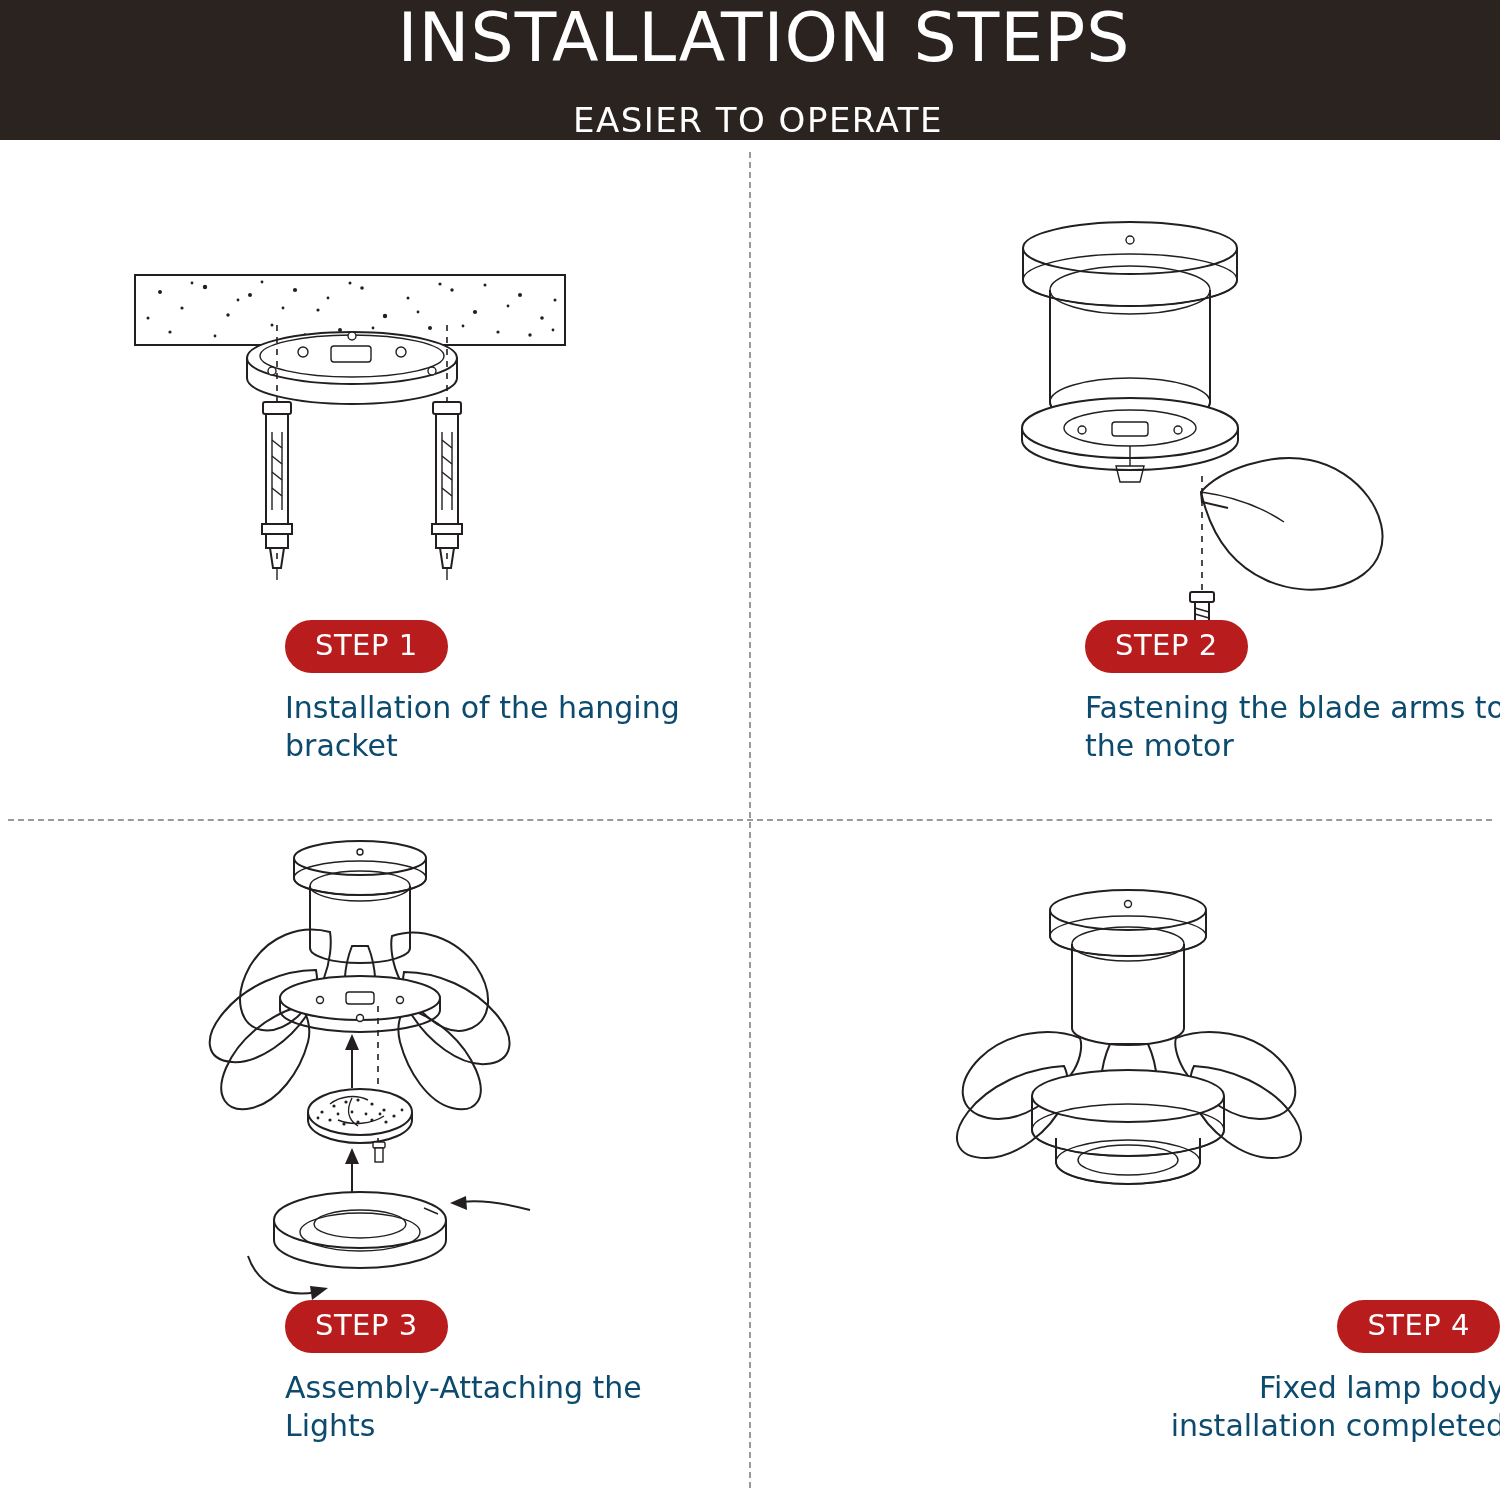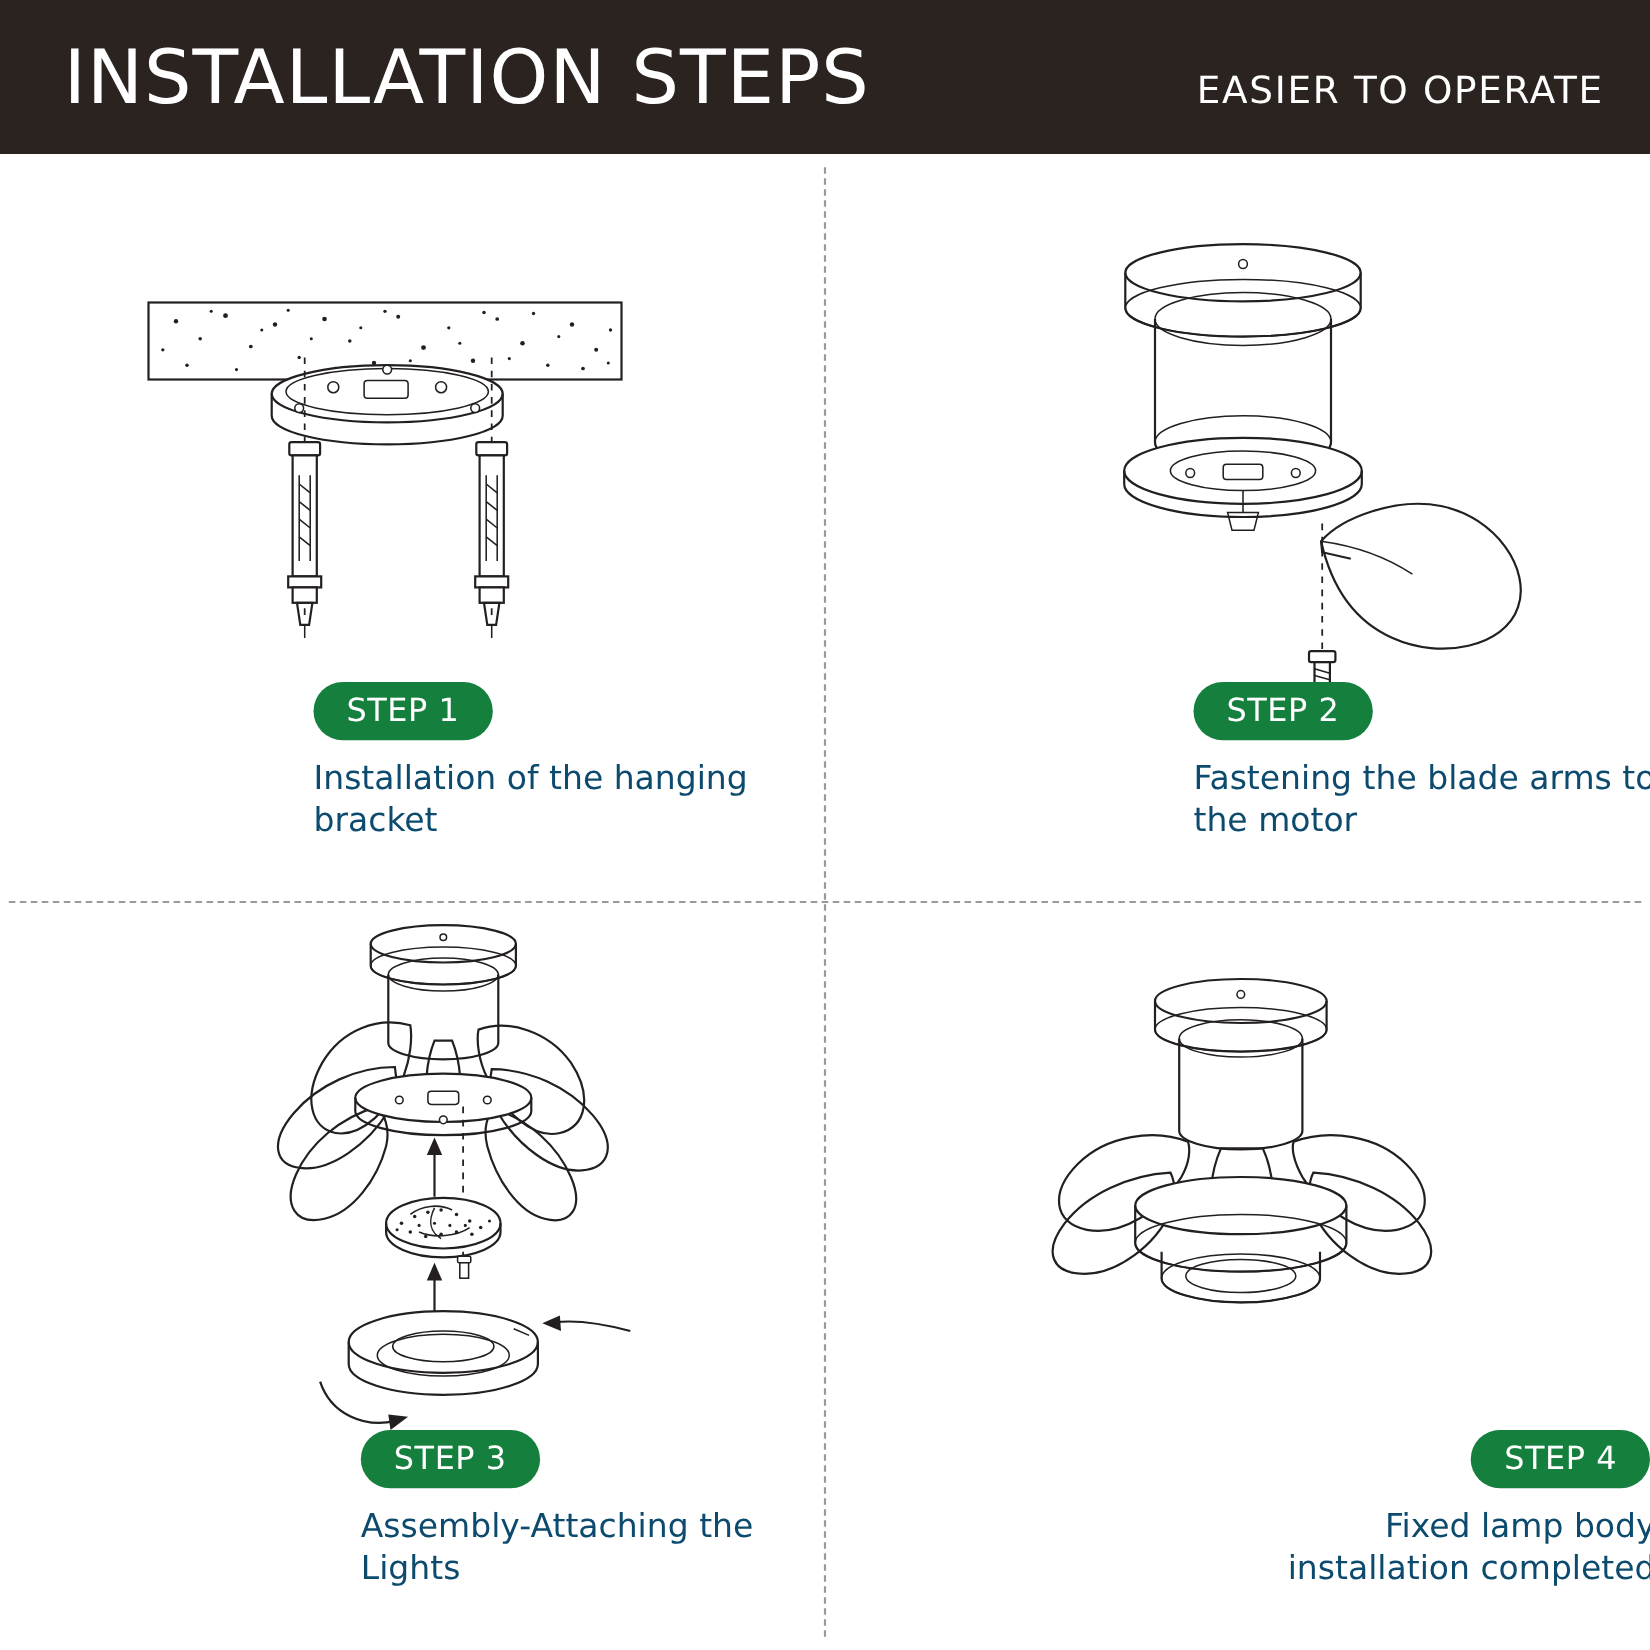--- a/index.html
+++ b/index.html
@@ -21,20 +21,21 @@
     position: absolute;
     top: 0; left: 0;
     width: 1500px;
     height: 140px;
     background: #2b2320;
     display: flex;
     align-items: center;
     justify-content: space-between;
     box-sizing: border-box;
     padding: 0 30px 0 58px;
+    flex-direction: column;
   }
   .header-title {
     color: #ffffff;
     font-size: 68px;
     letter-spacing: 1px;
     font-weight: normal;
     line-height: 1;
     margin-top: 4px;
   }
   .header-sub {
@@ -53,21 +54,21 @@
     height: 1360px;
   }
   .cell {
     position: absolute;
     width: 750px;
     height: 680px;
     box-sizing: border-box;
   }
   .cell-1 { left: 0;   top: 0; }
   .cell-2 { left: 750px; top: 0; }
-  .cell-3 { left: 0;   top: 680px; margin-left: 43px; }
+  .cell-3 { left: 0;   top: 680px; }
   .cell-4 { left: 750px; top: 680px; text-align: right; }
 
   
   .sep-v {
     position: absolute;
     left: 749px;
     top: 12px;
     width: 0;
     height: 1336px;
     border-left: 2px dashed #9a9a9a;
@@ -88,21 +89,21 @@
     height: 480px;
   }
   .caption-wrap {
     position: absolute;
     left: 0;
     top: 480px;
     width: 750px;
   }
   .step-badge {
     display: inline-block;
-    background: #15803d;
+    background: #b91c1c;
     color: #ffffff;
     border-radius: 28px;
     padding: 11px 30px 13px 30px;
     font-size: 29px;
     letter-spacing: 0.5px;
     line-height: 1;
   }
   .cap-1 .step-badge, .cap-3 .step-badge { margin-left: 285px; }
   .cap-2 .step-badge, .cap-4 .step-badge { margin-left: 335px; }
   .step-desc {

